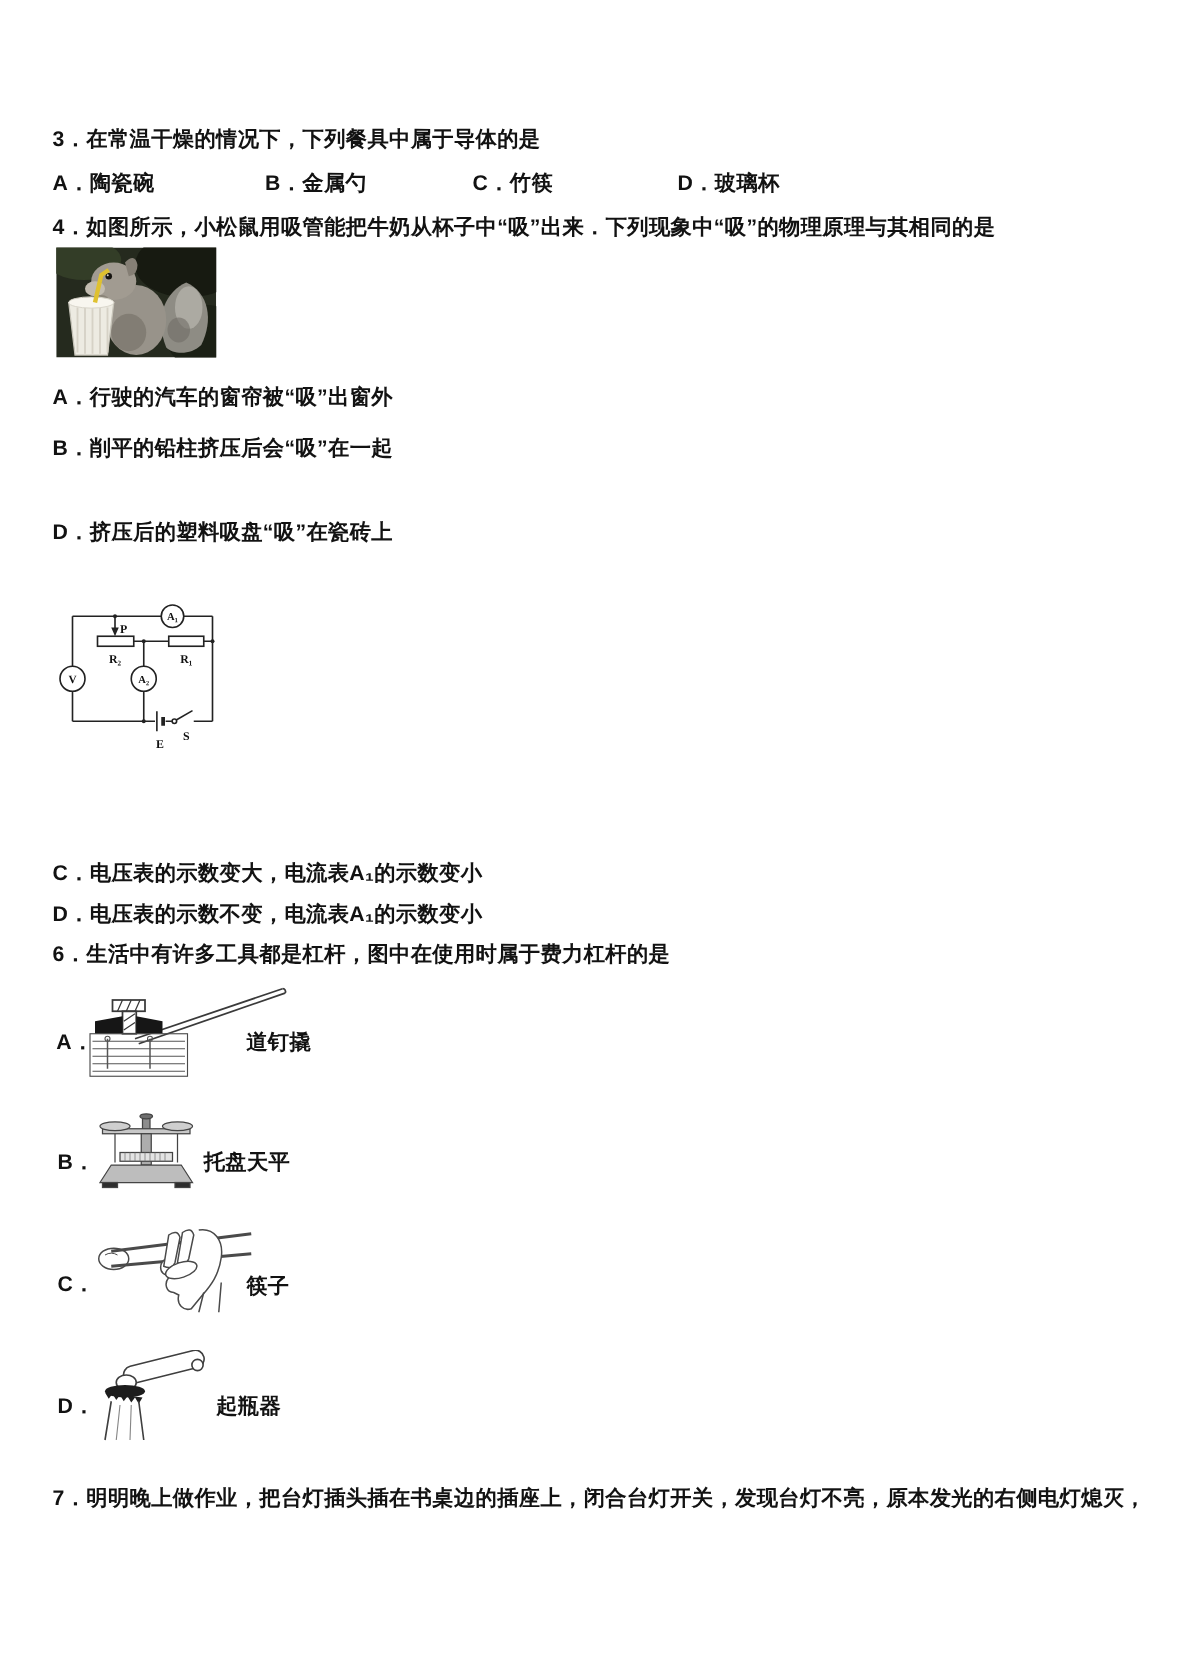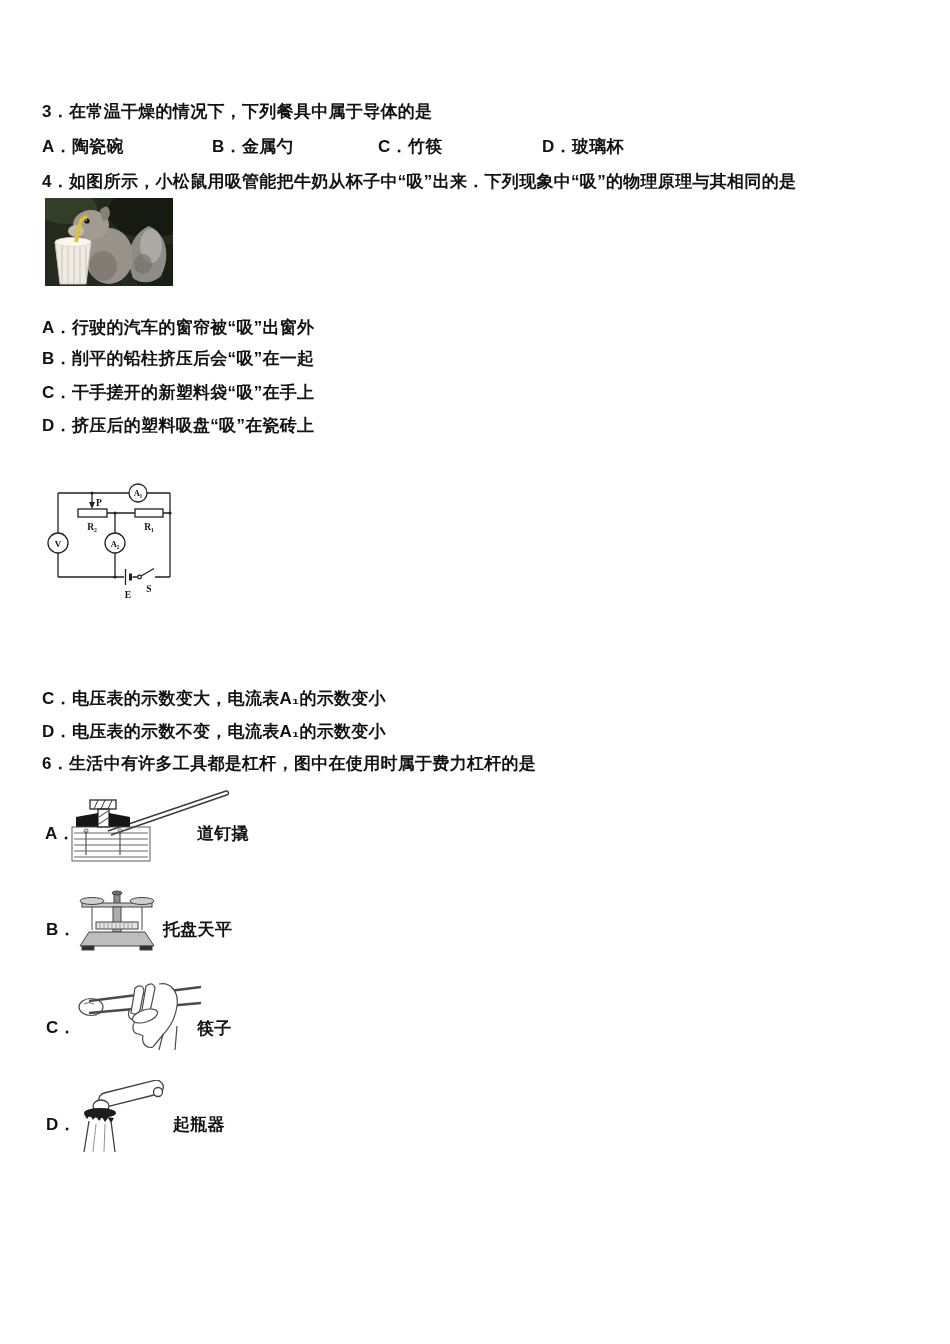--- a/index.html
+++ b/index.html
@@ -37,23 +37,22 @@
     <circle cx="42" cy="23" r="2.6" fill="#15130f"></circle>
     <circle cx="41.2" cy="22.2" r="0.8" fill="#d8d4c8"></circle>
     <ellipse cx="31" cy="33" rx="8" ry="6" fill="#c2bcb0"></ellipse>
     <ellipse cx="36" cy="42" rx="6" ry="4" fill="#8a8478"></ellipse>
     <path d="M10,44 L46,44 L41,86 L15,86 Z" fill="#edebe2" stroke="#c6c3b8" stroke-width="1"></path>
     <path d="M17,48 V84 M23,48 V85 M29,48 V85 M35,48 V85 M41,48 V84" stroke="#d6d2c6" stroke-width="1.5" fill="none"></path>
     <ellipse cx="28" cy="44" rx="18" ry="4.5" fill="#f8f6ef" stroke="#d8d5ca" stroke-width="0.8"></ellipse>
     <path d="M31,44 L36,22 L42,18" stroke="#dfc12f" stroke-width="3.5" fill="none"></path>
   </svg>
 
-  <div class="t" style="left:42px;top:317px">A．行驶的汽车的窗帘被“吸”出窗外</div>
+  <div class="t" style="left:42px;top:307px">A．行驶的汽车的窗帘被“吸”出窗外</div>
   <div class="t" style="left:42px;top:348px">B．削平的铅柱挤压后会“吸”在一起</div>
-  <div class="t" style="left:42px;top:382px">C．干手搓开的新塑料袋“吸”在手上</div>
   <div class="t" style="left:42px;top:415px">D．挤压后的塑料吸盘“吸”在瓷砖上</div>
 
 
   <svg class="fig" style="left:45px;top:481px" width="140" height="122" viewBox="0 0 140 122">
     <g stroke="#222" stroke-width="1.3" fill="none">
 
       <path d="M13,12 H84 M102,12 H125"></path>
 
       <path d="M125,12 V96"></path>
 
@@ -164,14 +163,15 @@
       <circle cx="81" cy="12" r="4.5" fill="#ffffff"></circle>
       <ellipse cx="24" cy="26" rx="8" ry="6" fill="#ffffff"></ellipse>
       <ellipse cx="23" cy="33" rx="16" ry="5" fill="#1d1d1d" stroke="none"></ellipse>
       <path d="M7,34 l3,5 3,-4 3,5 3,-4 3,5 3,-4 3,5 3,-4 3,5 3,-5" fill="#1d1d1d" stroke="none"></path>
       <path d="M12,41 L7,72 M34,41 L38,72"></path>
       <path d="M19,44 L16,72 M28,44 L27,72" stroke="#868686" stroke-width="0.9"></path>
     </g>
   </svg>
   <div class="t" style="left:173px;top:1114px">起瓶器</div>
 
+  <div class="t" style="left:42px;top:1188px">7．明明晚上做作业，把台灯插头插在书桌边的插座上，闭合台灯开关，发现台灯不亮，原本发光的右侧电灯熄灭，</div>
 
 </div>
 
 </body></html>

